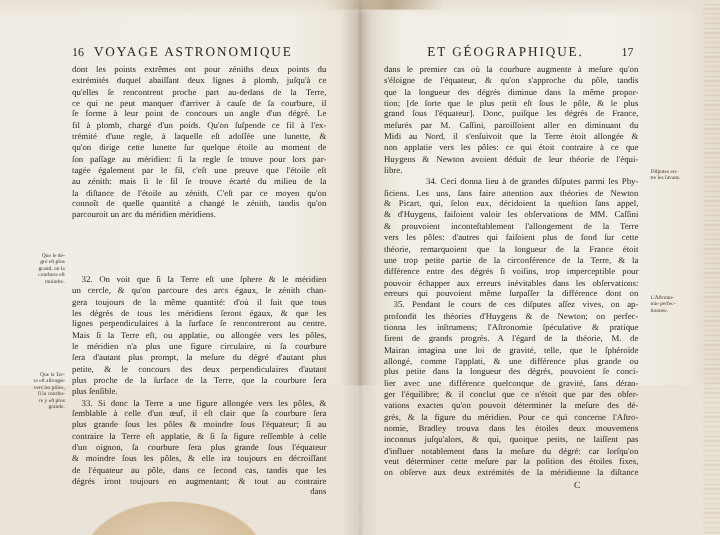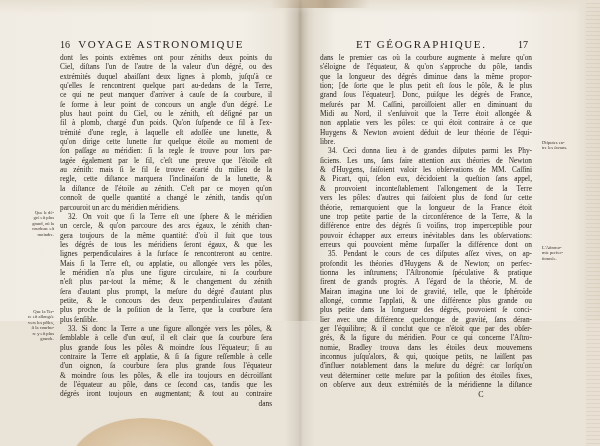--- a/index.html
+++ b/index.html
@@ -67,47 +67,43 @@
   <div class="right-edge"></div>
   <div class="stain"></div>
 
   <div class="page left">
     <div class="header">
       <span class="folio">16</span>
       <span style="margin-right:28px;">VOYAGE ASTRONOMIQUE</span>
     </div>
     <div class="body-text" id="left-body">
         <span class="line">dont les points extrêmes ont pour zéniths deux points du</span>
-        <span class="line">Ciel, diſtans l'un de l'autre de la valeur d'un dégré, ou des</span>
         <span class="line">extrémités duquel abaiſſant deux lignes à plomb, juſqu'à ce</span>
-        <span class="line">qu'elles ſe rencontrent quelque part au-dedans de la Terre,</span>
+        <span class="line">qu'elles ſe rencontrent proche part au-dedans de la Terre,</span>
         <span class="line">ce qui ne peut manquer d'arriver à cauſe de ſa courbure, il</span>
         <span class="line">ſe forme à leur point de concours un angle d'un dégré. Le</span>
-        <span class="line">plus haut point du Ciel, ou le zénith, eſt déſigné par un</span>
         <span class="line">fil à plomb, chargé d'un poids. Qu'on ſuſpende ce fil à l'ex-</span>
         <span class="line">trémité d'une regle, à laquelle eſt adoſſée une lunette, &amp;</span>
         <span class="line">qu'on dirige cette lunette ſur quelque étoile au moment de</span>
         <span class="line">ſon paſſage au méridien: ſi la regle ſe trouve pour lors par-</span>
         <span class="line">tagée également par le fil, c'eſt une preuve que l'étoile eſt</span>
         <span class="line">au zénith: mais ſi le fil ſe trouve écarté du milieu de la</span>
-        <span class="line">regle, cette diſtance marquera l'inclinaiſon de la lunette, &amp;</span>
         <span class="line">la diſtance de l'étoile au zénith. C'eſt par ce moyen qu'on</span>
         <span class="line">connoît de quelle quantité a changé le zénith, tandis qu'on</span>
         <span class="line last">parcouroit un arc du méridien méridiens.</span>
-        <span class="line" style="padding-left: 8px;">32. On voit que ſi la Terre eſt une ſphere &amp; le méridien</span>
+        <span class="line" style="padding-left: 8px; margin-top: 44px;">32. On voit que ſi la Terre eſt une ſphere &amp; le méridien</span>
         <span class="line">un cercle, &amp; qu'on parcoure des arcs égaux, le zénith chan-</span>
         <span class="line">gera toujours de la même quantité: d'où il ſuit que tous</span>
         <span class="line">les dégrés de tous les méridiens ſeront égaux, &amp; que les</span>
         <span class="line">lignes perpendiculaires à la ſurface ſe rencontreront au centre.</span>
         <span class="line">Mais ſi la Terre eſt, ou applatie, ou allongée vers les pôles,</span>
         <span class="line">le méridien n'a plus une figure circulaire, ni ſa courbure</span>
-        <span class="line">n'eſt plus par-tout la même; &amp; le changement du zénith</span>
         <span class="line">ſera d'autant plus prompt, la meſure du dégré d'autant plus</span>
         <span class="line">petite, &amp; le concours des deux perpendiculaires d'autant</span>
-        <span class="line">plus proche de la poſition de la Terre, que la courbure ſera</span>
+        <span class="line">plus proche de la ſurface de la Terre, que la courbure ſera</span>
         <span class="line last">plus ſenſible.</span>
         <span class="line" style="padding-left: 8px;">33. Si donc la Terre a une figure allongée vers les pôles, &amp;</span>
         <span class="line">ſemblable à celle d'un œuf, il eſt clair que ſa courbure ſera</span>
         <span class="line">plus grande ſous les pôles &amp; moindre ſous l'équateur; ſi au</span>
         <span class="line">contraire la Terre eſt applatie, &amp; ſi ſa figure reſſemble à celle</span>
         <span class="line">d'un oignon, ſa courbure ſera plus grande ſous l'équateur</span>
         <span class="line">&amp; moindre ſous les pôles, &amp; elle ira toujours en décroiſſant</span>
         <span class="line">de l'équateur au pôle, dans ce ſecond cas, tandis que les</span>
         <span class="line">dégrés iront toujours en augmentant; &amp; tout au contraire</span>
       </div>
@@ -139,40 +135,41 @@
         <span class="line">dans le premier cas où la courbure augmente à meſure qu'on</span>
         <span class="line">s'éloigne de l'équateur, &amp; qu'on s'approche du pôle, tandis</span>
         <span class="line">que la longueur des dégrés diminue dans la même propor-</span>
         <span class="line">tion; [de ſorte que le plus petit eſt ſous le pôle, &amp; le plus</span>
         <span class="line">grand ſous l'équateur]. Donc, puiſque les dégrés de France,</span>
         <span class="line">meſurés par M. Caſſini, paroiſſoient aller en diminuant du</span>
         <span class="line">Midi au Nord, il s'enſuivoit que la Terre étoit allongée &amp;</span>
         <span class="line">non applatie vers les pôles: ce qui étoit contraire à ce que</span>
         <span class="line">Huygens &amp; Newton avoient déduit de leur théorie de l'équi-</span>
         <span class="line last">libre.</span>
-        <span class="line" style="padding-left: 8px;">34. Ceci donna lieu à de grandes diſputes parmi les Phy-</span>
+        <span class="line" style="padding-left: 8px; margin-left: 27px;">34. Ceci donna lieu à de grandes diſputes parmi les Phy-</span>
         <span class="line">ſiciens. Les uns, ſans faire attention aux théories de Newton</span>
+        <span class="line">&amp; Picart, qui, ſelon eux, décidoient la queſtion ſans appel,</span>
         <span class="line">&amp; d'Huygens, faiſoient valoir les obſervations de MM. Caſſini</span>
-        <span class="line">&amp; Picart, qui, ſelon eux, décidoient la queſtion ſans appel,</span>
         <span class="line">&amp; prouvoient inconteſtablement l'allongement de la Terre</span>
         <span class="line">vers les pôles: d'autres qui faiſoient plus de fond ſur cette</span>
         <span class="line">théorie, remarquoient que la longueur de la France étoit</span>
         <span class="line">une trop petite partie de la circonférence de la Terre, &amp; la</span>
         <span class="line">différence entre des dégrés ſi voiſins, trop imperceptible pour</span>
         <span class="line">pouvoir échapper aux erreurs inévitables dans les obſervations:</span>
         <span class="line">erreurs qui pouvoient même ſurpaſſer la différence dont on</span>
         <span class="line" style="padding-left: 8px;">35. Pendant le cours de ces diſputes aſſez vives, on ap-</span>
         <span class="line">profondit les théories d'Huygens &amp; de Newton; on perfec-</span>
         <span class="line">tionna les inſtrumens; l'Aſtronomie ſpéculative &amp; pratique</span>
         <span class="line">firent de grands progrès. A l'égard de la théorie, M. de</span>
         <span class="line">Mairan imagina une loi de gravité, telle, que le ſphéroïde</span>
         <span class="line">allongé, comme l'applati, &amp; une différence plus grande ou</span>
         <span class="line">plus petite dans la longueur des dégrés, pouvoient ſe conci-</span>
         <span class="line">lier avec une différence quelconque de gravité, ſans déran-</span>
         <span class="line">ger l'équilibre; &amp; il conclut que ce n'étoit que par des obſer-</span>
+        <span class="line">vations exactes qu'on pouvoit déterminer la meſure des dé-</span>
         <span class="line">grés, &amp; la figure du méridien. Pour ce qui concerne l'Aſtro-</span>
         <span class="line">nomie, Bradley trouva dans les étoiles deux mouvemens</span>
         <span class="line">inconnus juſqu'alors, &amp; qui, quoique petits, ne laiſſent pas</span>
         <span class="line">d'influer notablement dans la meſure du dégré: car lorſqu'on</span>
         <span class="line">veut déterminer cette meſure par la poſition des étoiles fixes,</span>
         <span class="line">on obſerve aux deux extrémités de la méridienne la diſtance</span>
       </div>
     <div class="sig">C</div>
   </div>
 

